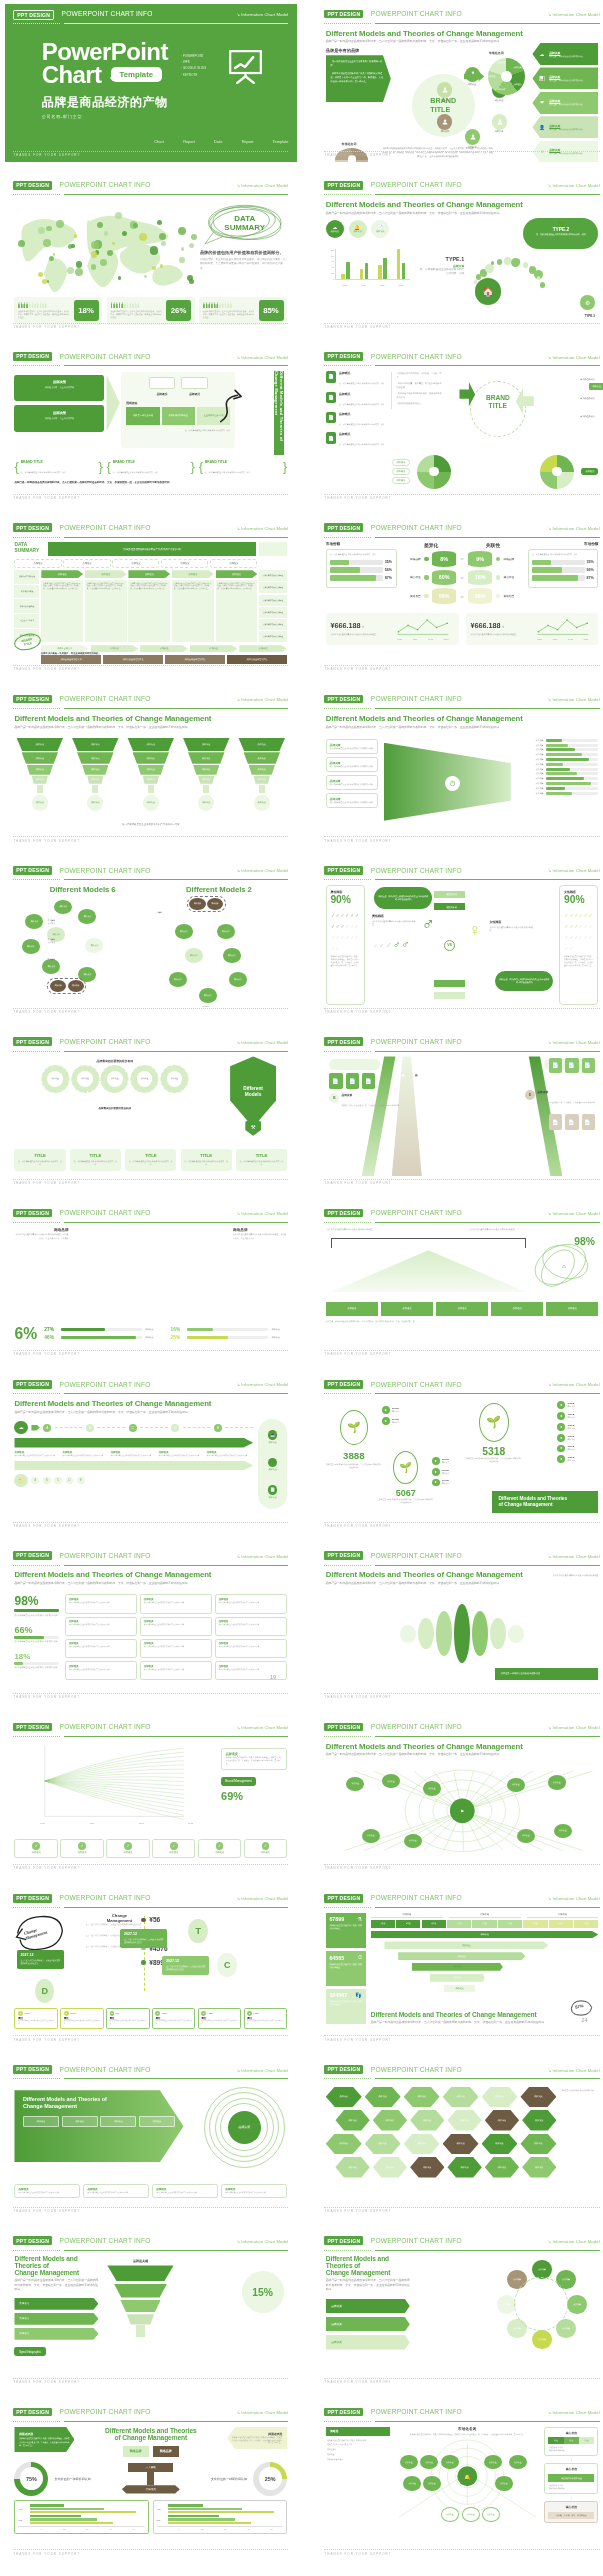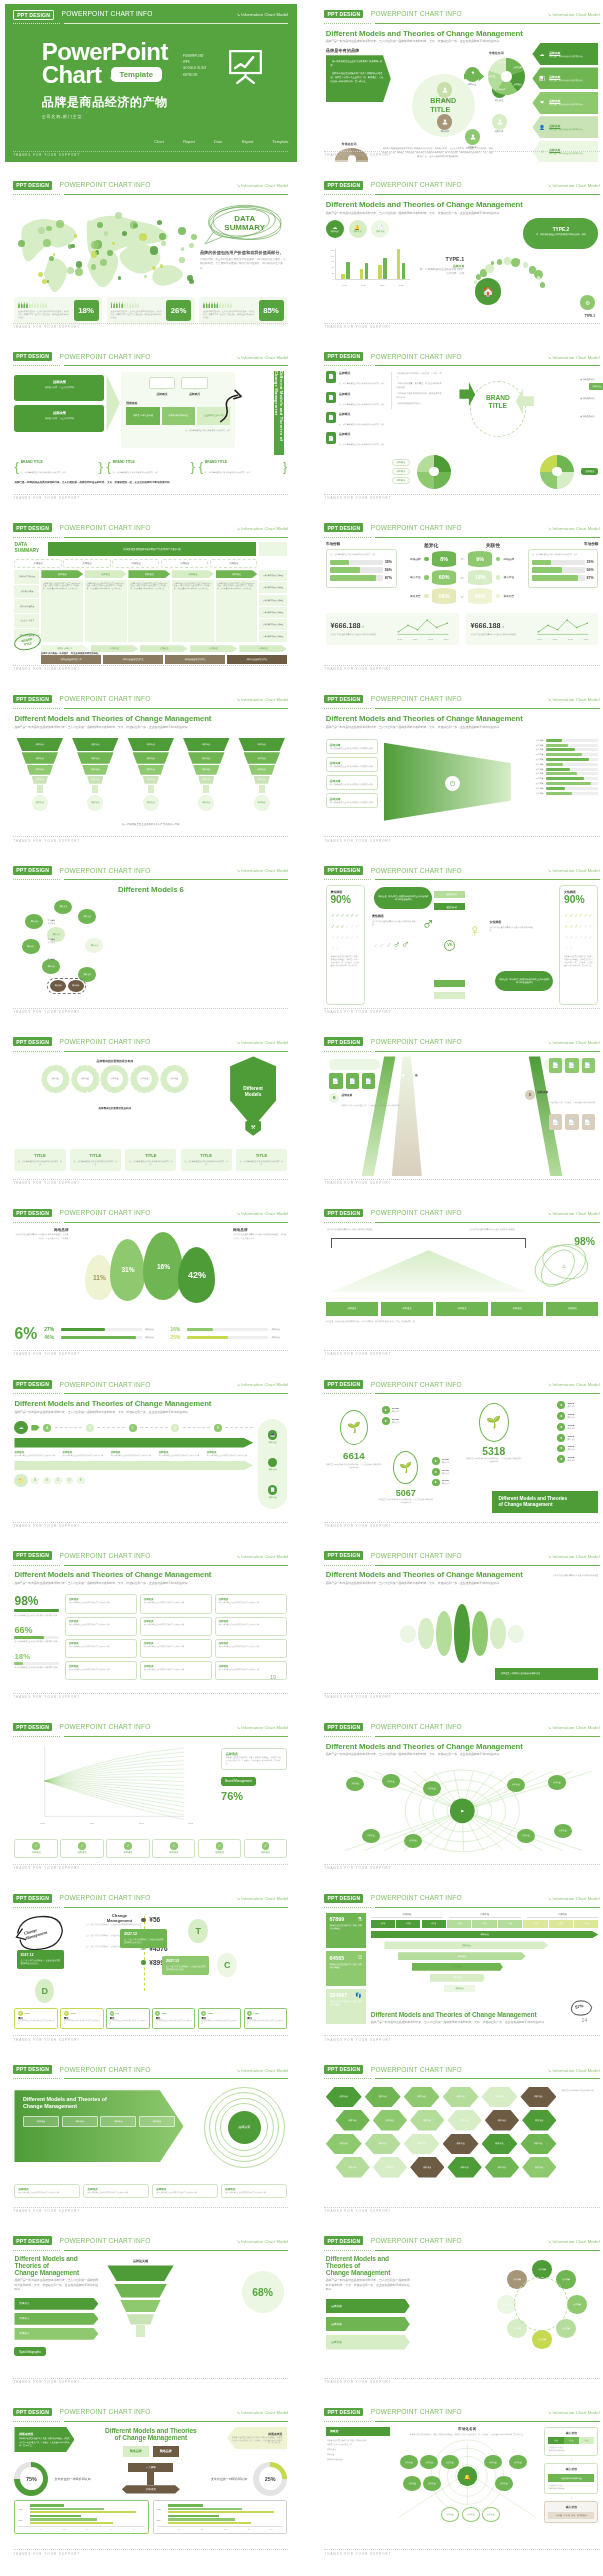--- a/index.html
+++ b/index.html
@@ -1014,20 +1014,38 @@
               <div style="position:absolute;left:33px;top:31px;width:18px;height:14.5px;border-radius:50%;background:#D6EDC6;color:#55A43F;font-size:1.9px;display:flex;align-items:center;justify-content:center">网络品牌</div>
               <div style="position:absolute;left:33px;top:82px;width:39px;height:15.7px;border:0.6px dashed #777;border-radius:7.8px;display:flex;gap:1.2px;align-items:center;justify-content:center">
         <span style="width:16.3px;height:12.7px;border-radius:50%;background:#6E5B43;color:#fff;font-size:1.8px;display:flex;align-items:center;justify-content:center">网络品牌</span>
         <span style="width:16.3px;height:12.7px;border-radius:50%;background:#6E5B43;color:#fff;font-size:1.8px;display:flex;align-items:center;justify-content:center">网络品牌</span>
               </div>
         <div style="position:absolute;left:33px;top:23px;font-size:1.9px;color:#6b6b6b;text-align:center">三大策略<br><span style="color:#9a9a9a">品牌现况</span></div>
               <div style="position:absolute;left:33px;top:42px;font-size:1.9px;color:#6b6b6b;text-align:center">三大策略<br><span style="color:#9a9a9a">品牌现况</span></div>
               <div style="position:absolute;left:33px;top:62px;font-size:1.9px;color:#6b6b6b;text-align:center">三大策略<br><span style="color:#9a9a9a">品牌现况</span></div>
       </div>
     </div>
+    <div style="flex:1;position:relative">
+      <div class="h2" style="text-align:center">Different Models 2</div>
+      <div style="position:absolute;inset:11px 0 0 0">
+        <div style="position:absolute;left:36px;top:0;width:39px;height:15.7px;border:0.6px dashed #777;border-radius:7.8px;display:flex;gap:1.2px;align-items:center;justify-content:center">
+          <span style="width:16.3px;height:12.7px;border-radius:50%;background:#6E5B43;color:#fff;font-size:1.8px;display:flex;align-items:center;justify-content:center">网络品牌</span>
+          <span style="width:16.3px;height:12.7px;border-radius:50%;background:#6E5B43;color:#fff;font-size:1.8px;display:flex;align-items:center;justify-content:center">网络品牌</span>
+              </div>
+        <div style="position:absolute;left:24px;top:28px;width:18px;height:14.5px;border-radius:50%;background:#6FB551;color:#fff;font-size:1.9px;display:flex;align-items:center;justify-content:center">网络品牌</div>
+              <div style="position:absolute;left:66px;top:28px;width:18px;height:14.5px;border-radius:50%;background:#6FB551;color:#fff;font-size:1.9px;display:flex;align-items:center;justify-content:center">网络品牌</div>
+              <div style="position:absolute;left:34px;top:52px;width:18px;height:14.5px;border-radius:50%;background:#D6EDC6;color:#55A43F;font-size:1.9px;display:flex;align-items:center;justify-content:center">网络品牌</div>
+              <div style="position:absolute;left:72px;top:52px;width:18px;height:14.5px;border-radius:50%;background:#6FB551;color:#fff;font-size:1.9px;display:flex;align-items:center;justify-content:center">网络品牌</div>
+              <div style="position:absolute;left:18px;top:76px;width:18px;height:14.5px;border-radius:50%;background:#6FB551;color:#fff;font-size:1.9px;display:flex;align-items:center;justify-content:center">网络品牌</div>
+              <div style="position:absolute;left:78px;top:76px;width:18px;height:14.5px;border-radius:50%;background:#6FB551;color:#fff;font-size:1.9px;display:flex;align-items:center;justify-content:center">网络品牌</div>
+              <div style="position:absolute;left:48px;top:92px;width:18px;height:14.5px;border-radius:50%;background:#6FB551;color:#fff;font-size:1.9px;display:flex;align-items:center;justify-content:center">网络品牌</div>
+        <div style="position:absolute;left:3.6px;top:14.5px;font-size:1.9px;color:#6b6b6b">二大策略</div>
+        <div style="position:absolute;left:51px;bottom:-2.4px;font-size:1.8px;color:#9a9a9a">Validation</div>
+      </div>
+    </div>
   </div>
       </div>
     <div class="s-foot">THANKS FOR YOUR SUPPORT</div>
   </section>
     <section class="slide">
     <div class="s-head">
     <span class="badge">PPT DESIGN</span>
     <span class="head-title">POWERPOINT CHART INFO</span>
     <span class="head-right"><span class="arr">↘</span>Information Chart Model</span>
     <span class="rule-dot"></span>
@@ -1237,26 +1255,20 @@
     <span class="rule-solid"></span>
   </div>
     <div class="body">
   <div style="position:absolute;left:0;top:0;width:54px">
     <div style="font-size:3.6px;font-weight:bold;color:#3f3f3f;text-align:right">网络品牌</div>
     <div class="cn-txt" style="text-align:right;font-size:1.9px;margin-top:1.8px">品牌简单地说是指消费者对产品及产品系列的认知程度，品牌是人们对一个企业及其产品、售后服务</div>
   </div>
   <div style="position:absolute;right:0;top:0;width:54px">
     <div style="font-size:3.6px;font-weight:bold;color:#3f3f3f">网络品牌</div>
     <div class="cn-txt" style="font-size:1.9px;margin-top:1.8px">品牌简单地说是指消费者对产品及产品系列的认知程度，品牌是人们对一个企业及其产品</div>
-  </div>
-  <div style="position:absolute;left:65px;top:1.2px;width:145px;height:71px">
-    <div style="position:absolute;left:6px;top:26.5px;width:28px;height:45px;border-radius:50% 50% 50% 50%/60% 60% 40% 40%;background:#EFF3D2;color:#9a9a55;font-weight:bold;font-size:6.6px;display:flex;align-items:center;justify-content:center">11%</div>
-          <div style="position:absolute;left:31px;top:9.7px;width:35px;height:62px;border-radius:50% 50% 50% 50%/60% 60% 40% 40%;background:#8FC96F;color:#fff;font-weight:bold;font-size:6.6px;display:flex;align-items:center;justify-content:center">31%</div>
-          <div style="position:absolute;left:64px;top:3.6px;width:40px;height:68px;border-radius:50% 50% 50% 50%/60% 60% 40% 40%;background:#6FB551;color:#fff;font-weight:bold;font-size:6.6px;display:flex;align-items:center;justify-content:center">16%</div>
-          <div style="position:absolute;left:99px;top:18px;width:37px;height:56px;border-radius:50% 50% 50% 50%/60% 60% 40% 40%;background:#4E9C38;color:#fff;font-weight:bold;font-size:9px;display:flex;align-items:center;justify-content:center">42%</div>
   </div>
   <div style="position:absolute;left:0;bottom:4.8px;display:flex;gap:7.2px;align-items:center;width:100%">
     <div style="font-size:15.7px;font-weight:bold;color:#55A43F">6%</div>
     <div style="flex:1;display:grid;grid-template-columns:1fr 1fr;gap:2.4px 9.7px">
       <div style="display:flex;align-items:center;gap:3px">
         <span style="font-size:4.8px;font-weight:bold;color:#4E9C38;width:13.3px">27%</span>
         <span style="flex:1;height:3px;background:#EEE;border-radius:1.2px;position:relative">
                 <span style="position:absolute;left:0;top:0;bottom:0;width:54%;max-width:100%;background:#4E9C38;border-radius:1.2px"></span>
               </span>
         <span style="font-size:2.1px;color:#8a8a8a;width:15.7px">品牌现况</span>
@@ -1400,21 +1412,21 @@
     <div class="s-head">
     <span class="badge">PPT DESIGN</span>
     <span class="head-title">POWERPOINT CHART INFO</span>
     <span class="head-right"><span class="arr">↘</span>Information Chart Model</span>
     <span class="rule-dot"></span>
     <span class="rule-solid"></span>
   </div>
     <div class="body">
   <div style="position:absolute;left:0;top:11px;width:56px;text-align:center">
     <div style="width:28px;height:35px;border:0.8px solid #6FB551;border-radius:50%;margin:0 auto;display:flex;align-items:center;justify-content:center;font-size:11px;color:#6FB551">🌱</div>
-    <div style="font-size:9.7px;font-weight:bold;color:#55A43F;margin-top:4.8px">6614</div>
+    <div style="font-size:9.7px;font-weight:bold;color:#55A43F;margin-top:4.8px">3888</div>
     <div class="cn-txt" style="font-size:1.8px;margin-top:1.8px">品牌已是一种商品综合品质的体现和代表，当人们想到某一品牌的同时总会和时间</div>
   </div>
   <div style="position:absolute;left:56px;top:7.2px;width:48px">
           <div style="display:flex;gap:2.4px;align-items:center;margin-bottom:3px">
       <span class="circ g2" style="width:7.8px;height:7.8px;font-size:3.6px">●</span>
       <span>
               <span style="display:block;font-size:2.5px;font-weight:bold;color:#3f3f3f">TITLE</span>
       <span style="display:block;font-size:1.9px;color:#9a9a9a">网络品牌</span>
             </span>
           </div>
@@ -1667,21 +1679,21 @@
             <span class="tick" style="flex:1;text-align:center">2022</span>
             <span class="tick" style="flex:1;text-align:center">2023</span>
     </div>
   </div>
   <div style="position:absolute;right:0;top:6px;width:66px">
     <div class="card" style="padding:3.6px;margin-bottom:3.6px">
       <div style="font-size:3px;font-weight:bold;color:#55A43F">品牌现况</div>
       <div class="cn-txt" style="font-size:1.8px">品牌简单地说是指消费者对产品及产品系列的认知程度，品牌是人们对一个企业及其产品、售后服务、文化价值的一种评价和认知，是一种信任。</div>
           </div>
     <div class="pill g1" style="color:#fff;font-size:3px;padding:2.4px 4.2px;display:inline-block">Brand Management</div>
-    <div style="font-size:11px;font-weight:bold;color:#55A43F;margin-top:4.8px">76%</div>
+    <div style="font-size:11px;font-weight:bold;color:#55A43F;margin-top:4.8px">69%</div>
   </div>
   <div style="position:absolute;left:0;right:0;bottom:3.6px;display:flex;gap:2.4px">
     <div class="card" style="flex:1;padding:2.4px;text-align:center">
       <div class="circ g3" style="width:7.8px;height:7.8px;font-size:3.6px;margin:0 auto 1.2px">✓</div>
       <div style="font-size:2.2px;color:#55A43F">品牌现况</div>
           </div>
           <div class="card" style="flex:1;padding:2.4px;text-align:center">
       <div class="circ g3" style="width:7.8px;height:7.8px;font-size:3.6px;margin:0 auto 1.2px">✓</div>
       <div style="font-size:2.2px;color:#55A43F">品牌现况</div>
           </div>
@@ -2056,21 +2068,21 @@
     <div class="pill g1" style="display:inline-block;color:#fff;font-size:2.8px;padding:2.4px 4.8px;margin-top:4.8px">Spiral Infographic</div>
   </div>
   <div style="position:absolute;left:90px;top:3.6px;width:72px;height:97px">
     <div style="font-size:3px;font-weight:bold;color:#3f3f3f;text-align:center">品牌是关键</div>
     <div style="margin:2.4px auto 0;width:92%;height:15.7px;background:#4E9C38;clip-path:polygon(0 0,100% 0,86% 100%,14% 100%)"></div>
           <div style="margin:2.4px auto 0;width:74%;height:14px;background:#6FB551;clip-path:polygon(0 0,100% 0,86% 100%,14% 100%)"></div>
           <div style="margin:2.4px auto 0;width:56%;height:12px;background:#8FC96F;clip-path:polygon(0 0,100% 0,86% 100%,14% 100%)"></div>
           <div style="margin:2.4px auto 0;width:38%;height:10.3px;background:#C9E2B6;clip-path:polygon(0 0,100% 0,86% 100%,14% 100%)"></div>
     <div style="width:8.4px;height:12px;background:#D6EDC6;margin:0 auto"></div>
   </div>
-  <div style="position:absolute;right:3.6px;top:15.7px;width:42px;height:42px;border-radius:50%;background:#EBF6E3;display:flex;align-items:center;justify-content:center;font-size:10.3px;font-weight:bold;color:#55A43F">68%</div>
+  <div style="position:absolute;right:3.6px;top:15.7px;width:42px;height:42px;border-radius:50%;background:#EBF6E3;display:flex;align-items:center;justify-content:center;font-size:10.3px;font-weight:bold;color:#55A43F">15%</div>
       </div>
     <div class="s-foot">THANKS FOR YOUR SUPPORT</div>
   </section>
     <section class="slide">
     <div class="s-head">
     <span class="badge">PPT DESIGN</span>
     <span class="head-title">POWERPOINT CHART INFO</span>
     <span class="head-right"><span class="arr">↘</span>Information Chart Model</span>
     <span class="rule-dot"></span>
     <span class="rule-solid"></span>

